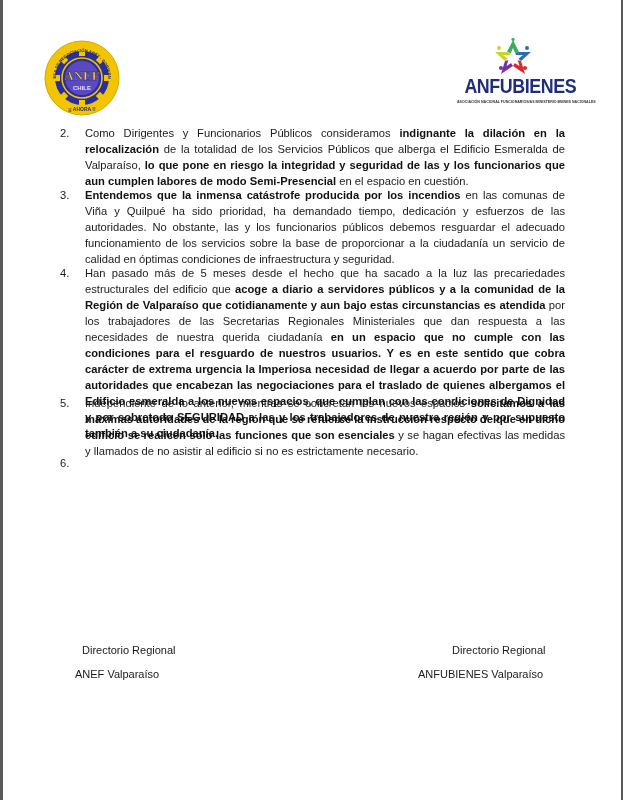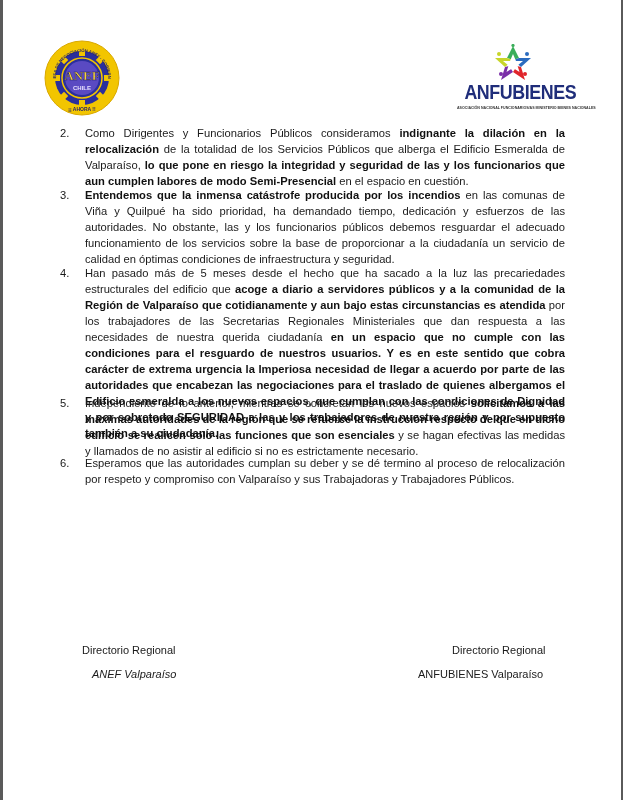--- a/index.html
+++ b/index.html
@@ -28,21 +28,21 @@
       background: #ffffff;
     }
 
     
     .anef-logo {
       position: absolute; left: 41px; top: 40px;
       width: 76px; height: 76px;
     }
     
     .anfu-logo {
-      position: absolute; left: 452px; top: 44px;
+      position: absolute; left: 452px; top: 38px;
       width: 125px; height: 72px;
     }
     .anfu-star {
       position: absolute; left: 38px; top: 0; width: 40px; height: 38px;
     }
     .anfu-name {
       position: absolute; left: 0; top: 36px; width: 125px;
       text-align: center;
       font-family: "Liberation Sans", sans-serif;
       font-weight: bold;
@@ -89,21 +89,21 @@
     .item-6 { position: absolute; top: 330px; }
 
     
     .sig {
       position: absolute;
       font-size: 11px;
       line-height: 14px;
       color: #1a1a1a;
     }
     .sig-left-title { left: 79px; top: 643px; }
-    .sig-left-org { left: 89px; top: 667px; font-style: italic; }
+    .sig-left-org { left: 72px; top: 667px; }
     .sig-right-title { left: 449px; top: 643px; }
     .sig-right-org { left: 415px; top: 667px; }
   </style>
 </head>
 <body>
 
 <div class="edge-left"></div>
 <div class="edge-right"></div>
 
 <div class="page">
@@ -165,21 +165,20 @@
     <li class="doc-item item-4">
       <span class="num">4.</span>
       <span class="body"><span>Han pasado más de 5 meses desde el hecho que ha sacado a la luz las precariedades estructurales del edificio que </span><b>acoge a diario a servidores públicos y a la comunidad de la Región de Valparaíso que cotidianamente y aun bajo estas circunstancias es atendida</b><span> por los trabajadores de las Secretarias Regionales Ministeriales que dan respuesta a las necesidades de nuestra querida ciudadanía </span><b>en un espacio que no cumple con las condiciones para el resguardo de nuestros usuarios. Y es en este sentido que cobra carácter de extrema urgencia la Imperiosa necesidad de llegar a acuerdo por parte de las autoridades que encabezan las negociaciones para el traslado de quienes albergamos el Edificio esmeralda a los nuevos espacios, que cumplan con las condiciones de Dignidad y por sobretodo SEGURIDAD a las y los trabajadores de nuestra región y por supuesto también a su ciudadanía.</b></span>
     </li>
     <li class="doc-item item-5">
       <span class="num">5.</span>
       <span class="body"><span>Independiente de lo anterior, mientras se concretan los nuevos espacios </span><b>solicitamos a las máximas autoridades de la región que se refuerce la instrucción respecto de que en dicho edificio se realicen solo las funciones que son esenciales</b><span> y se hagan efectivas las medidas y llamados de no asistir al edificio si no es estrictamente necesario.</span></span>
     </li>
     <li class="doc-item item-6">
       <span class="num">6.</span>
-      <span class="body"><span>Esperamos que las autoridades cumplan su deber y se dé termino al proceso de relocalización por respeto y compromiso con Valparaíso y sus Trabajadoras y Trabajadores Públicos.</span></span>
     </li>
   </ol>
 
   <div class="sig sig-left-title">Directorio Regional</div>
   <div class="sig sig-left-org">ANEF Valparaíso</div>
   <div class="sig sig-right-title">Directorio Regional</div>
   <div class="sig sig-right-org">ANFUBIENES Valparaíso</div>
 </div>
 
 </body></html>

